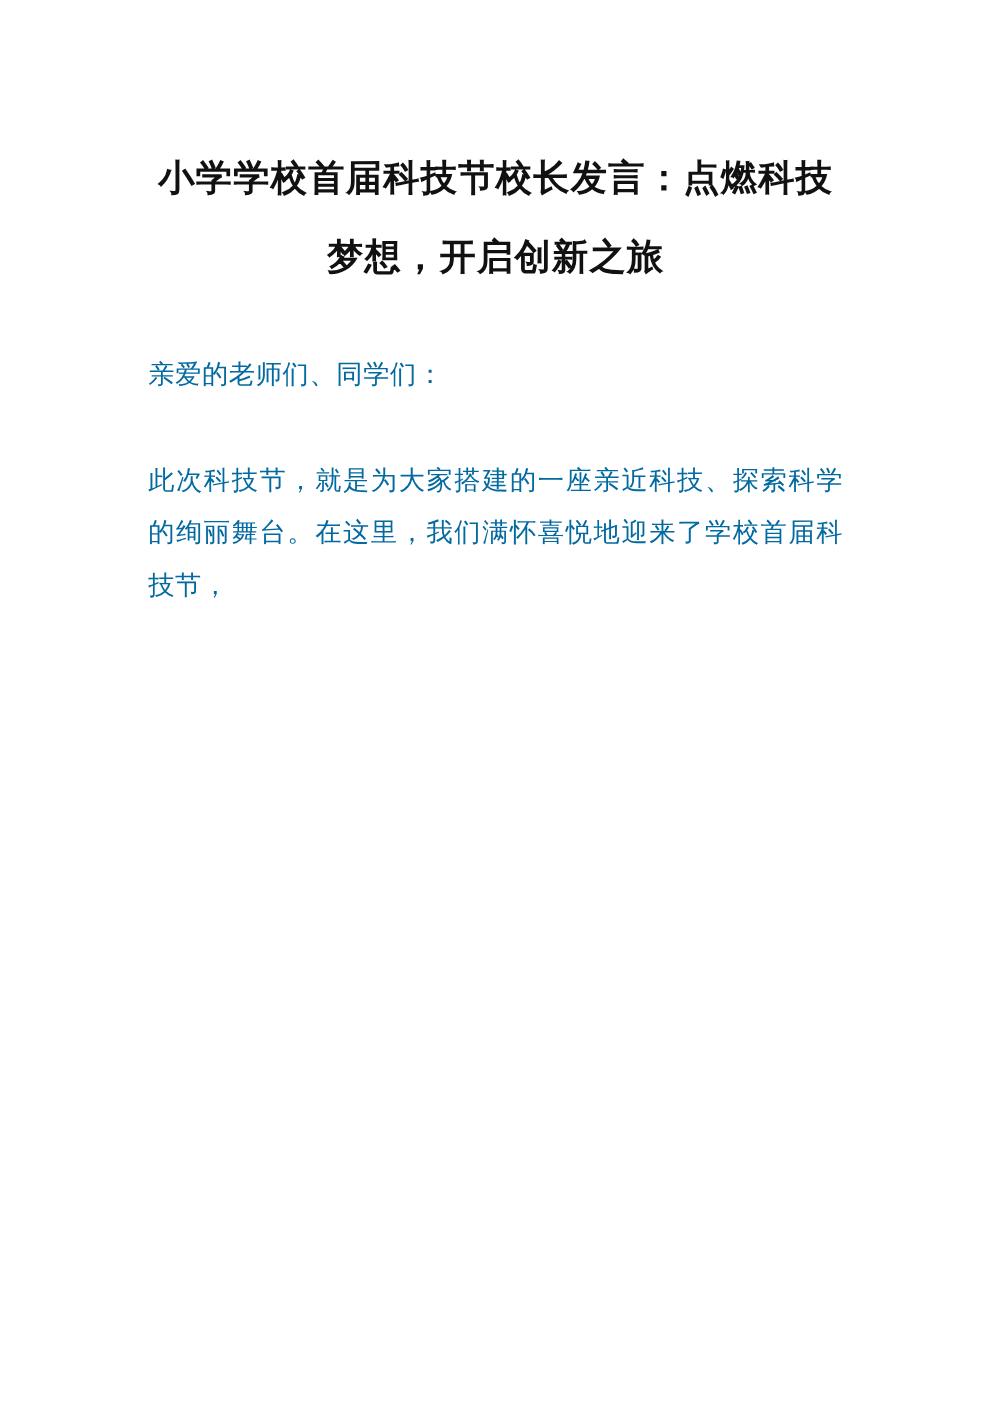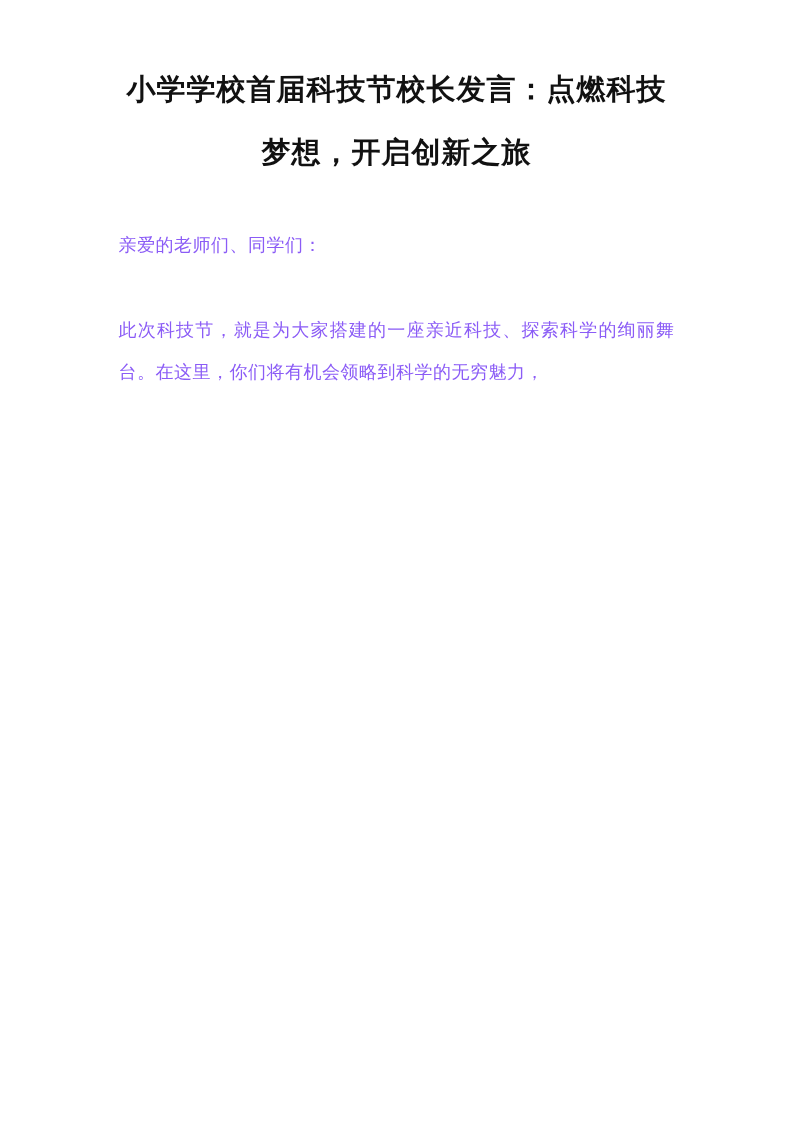--- a/index.html
+++ b/index.html
@@ -12,52 +12,52 @@
     width: 793px;
     height: 1122px;
     background: #ffffff;
     overflow: hidden;
     font-family: "Liberation Serif", "DejaVu Serif", serif;
     color: #1c1c1c;
   }
   .content {
     width: 556px;
     margin: 0 auto;
-    padding-top: 58px;
+    padding-top: 112px;
   }
   .doc-title {
     margin: 0 0 40px 0;
     font-size: 29px;
     font-weight: bold;
     line-height: 63px;
     text-align: center;
     letter-spacing: 1px;
     color: #111111;
   }
   .para {
     margin: 0 0 43px 0;
-    font-size: 18px;
+    font-size: 21px;
     line-height: 42px;
     text-align: justify;
     text-align-last: left;
     letter-spacing: 0.5px;
     word-break: break-all;
-    color: #8b5cf6;
+    color: #0369a1;
   }
   .para:last-child {
     margin-bottom: 0;
   }
 </style>
 </head>
 <body>
 
 <div class="page">
   <div class="content">
     <h1 class="doc-title">小学学校首届科技节校长发言：点燃科技梦想，开启创新之旅</h1>
 
     <p class="para">亲爱的老师们、同学们：</p>
 
 
 
 
-    <p class="para">此次科技节，就是为大家搭建的一座亲近科技、探索科学的绚丽舞台。在这里，你们将有机会领略到科学的无穷魅力，</p>
+    <p class="para">此次科技节，就是为大家搭建的一座亲近科技、探索科学的绚丽舞台。在这里，我们满怀喜悦地迎来了学校首届科技节，</p>
   </div>
 </div>
 
 </body></html>

